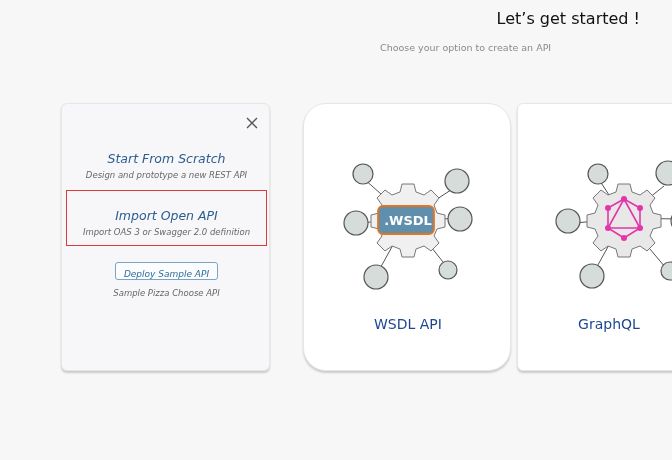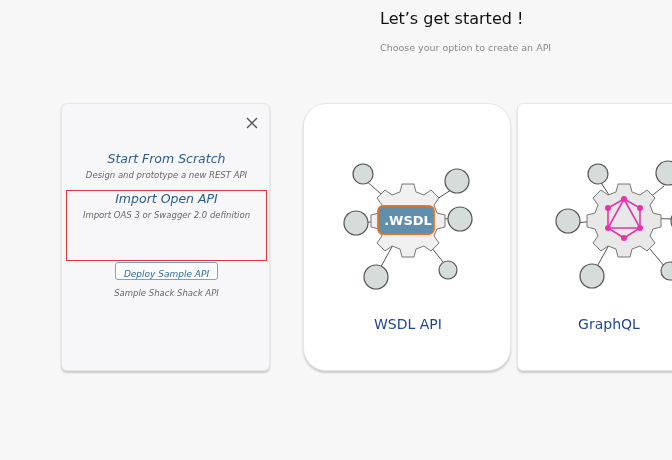--- a/index.html
+++ b/index.html
@@ -4,21 +4,21 @@
 <style>
   * { box-sizing: border-box; margin: 0; padding: 0; }
   html, body { width: 672px; height: 460px; overflow: hidden; }
   body {
     background: #f7f7f7;
     font-family: "DejaVu Sans", "Liberation Sans", sans-serif;
     position: relative;
   }
   .title {
     position: absolute; left: 380px; top: 9px; width: 260px;
-    text-align: left; font-size: 16px; color: #111; letter-spacing: 0;
+    text-align: right; font-size: 16px; color: #111; letter-spacing: 0;
   }
   .subtitle {
     position: absolute; left: 380px; top: 42px; width: 260px;
     text-align: left; font-size: 9.5px; color: #8a8a8a;
   }
   .card {
     position: absolute; top: 103px; height: 268px;
     background: #ffffff; border-radius: 6px;
     border: 1px solid #e6e6e6;
     box-shadow: 0 2px 2px rgba(0,0,0,0.18);
@@ -31,21 +31,21 @@
     position: absolute; right: 10px; top: 12px; width: 14px; height: 14px;
     cursor: pointer;
   }
   .opt {
     position: absolute; left: 4px; width: 201px; text-align: center;
   }
   .opt .h { font-size: 12.5px; color: #2b5d8f; }
   .opt .d { font-size: 8.5px; color: #666; margin-top: 4px; }
   .opt.scratch { top: 47px; }
   .opt.import {
-    top: 86px; height: 71px; border: 1.5px solid #e0393a; 
+    top: 86px; height: 56px; border: 1.5px solid #e0393a; padding-top: 17px;
   }
   .deploy-btn {
     position: absolute; left: 53px; top: 158px; width: 103px; height: 18px;
     border: 1px solid #7aa3c4; border-radius: 3px; background: #fbfcfd;
     color: #2f6b9c; font-size: 9px; text-align: center; line-height: 22px;
     cursor: pointer;
   }
   .deploy-desc {
     position: absolute; left: 4px; width: 201px; top: 184px;
     text-align: center; font-size: 8.5px; color: #666;
@@ -69,21 +69,21 @@
   </svg>
   <div class="opt scratch">
     <div class="h">Start From Scratch</div>
     <div class="d">Design and prototype a new REST API</div>
   </div>
   <div class="opt import">
     <div class="h">Import Open API</div>
     <div class="d">Import OAS 3 or Swagger 2.0 definition</div>
   </div>
   <div class="deploy-btn">Deploy Sample API</div>
-  <div class="deploy-desc">Sample Shack Shack API</div>
+  <div class="deploy-desc">Sample Pizza Choose API</div>
 </div>
 
 <div class="card soap">
   <svg class="illus" width="208" height="160" viewBox="0 0 208 160">
     <g stroke="#555" stroke-width="1">
       <line x1="104" y1="74" x2="59" y2="34"></line>
       <line x1="104" y1="74" x2="153" y2="42"></line>
       <line x1="104" y1="74" x2="57" y2="79"></line>
       <line x1="104" y1="74" x2="153" y2="75"></line>
       <line x1="104" y1="74" x2="74" y2="128"></line>

